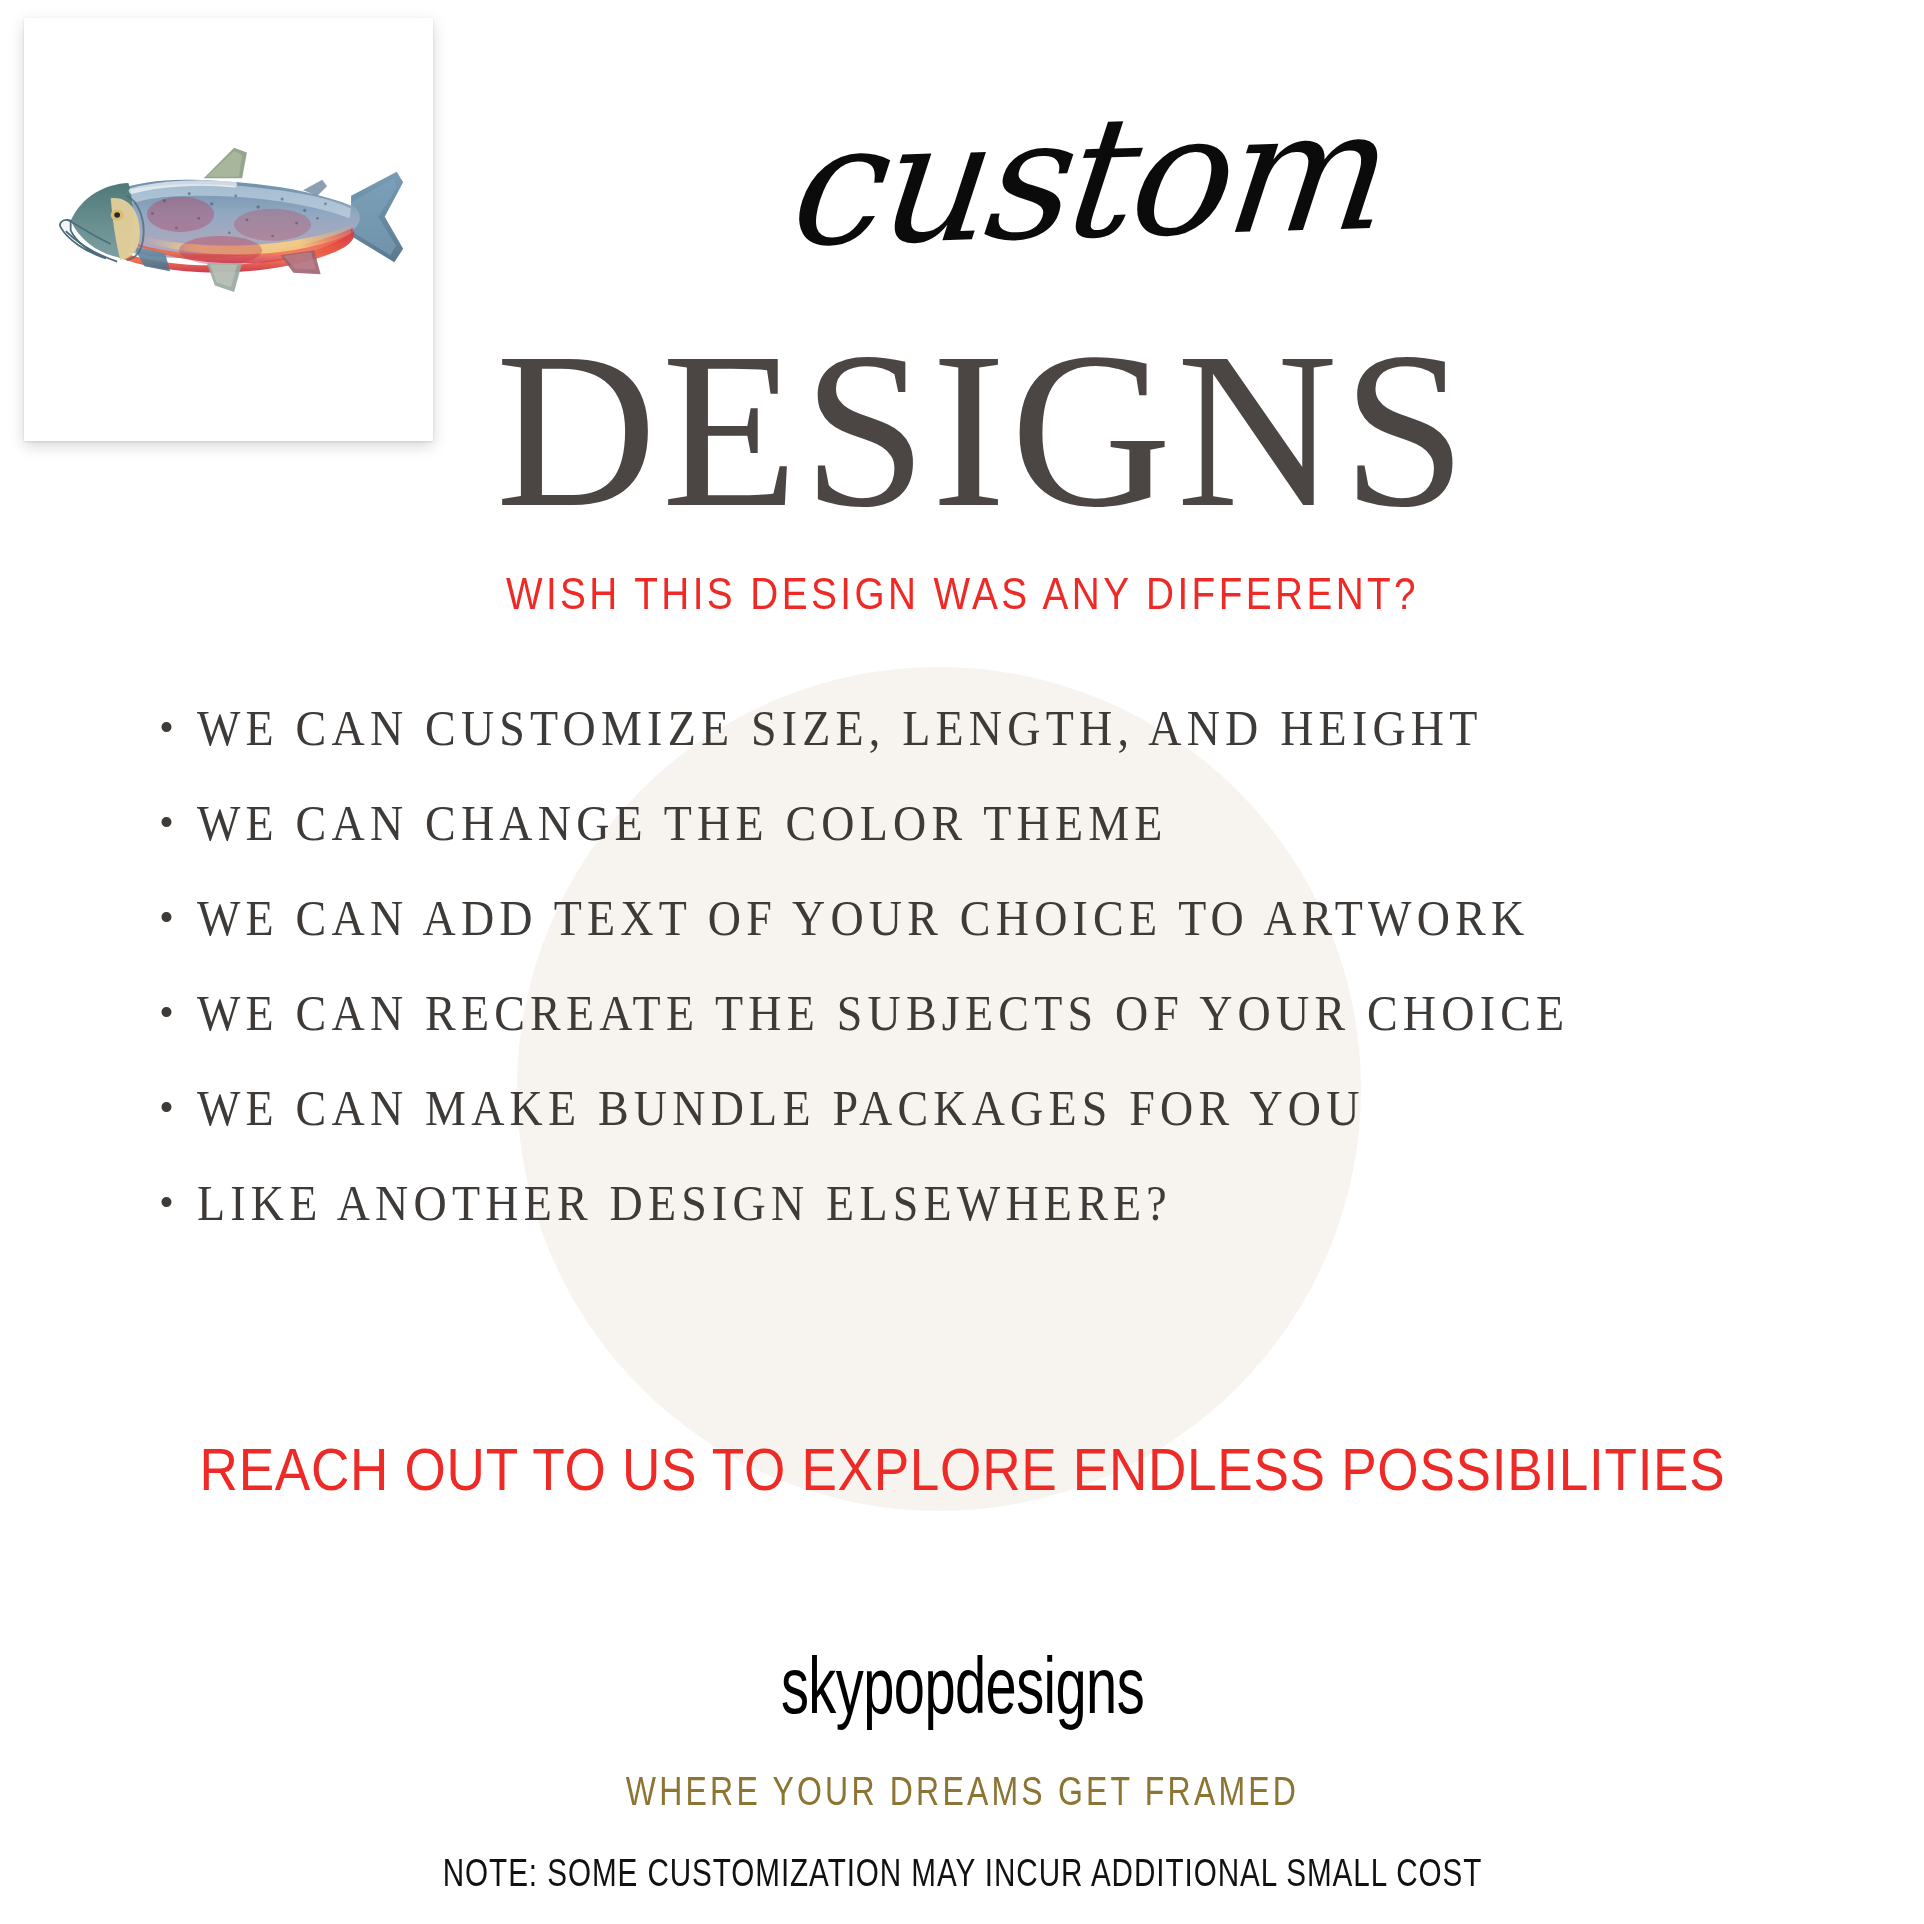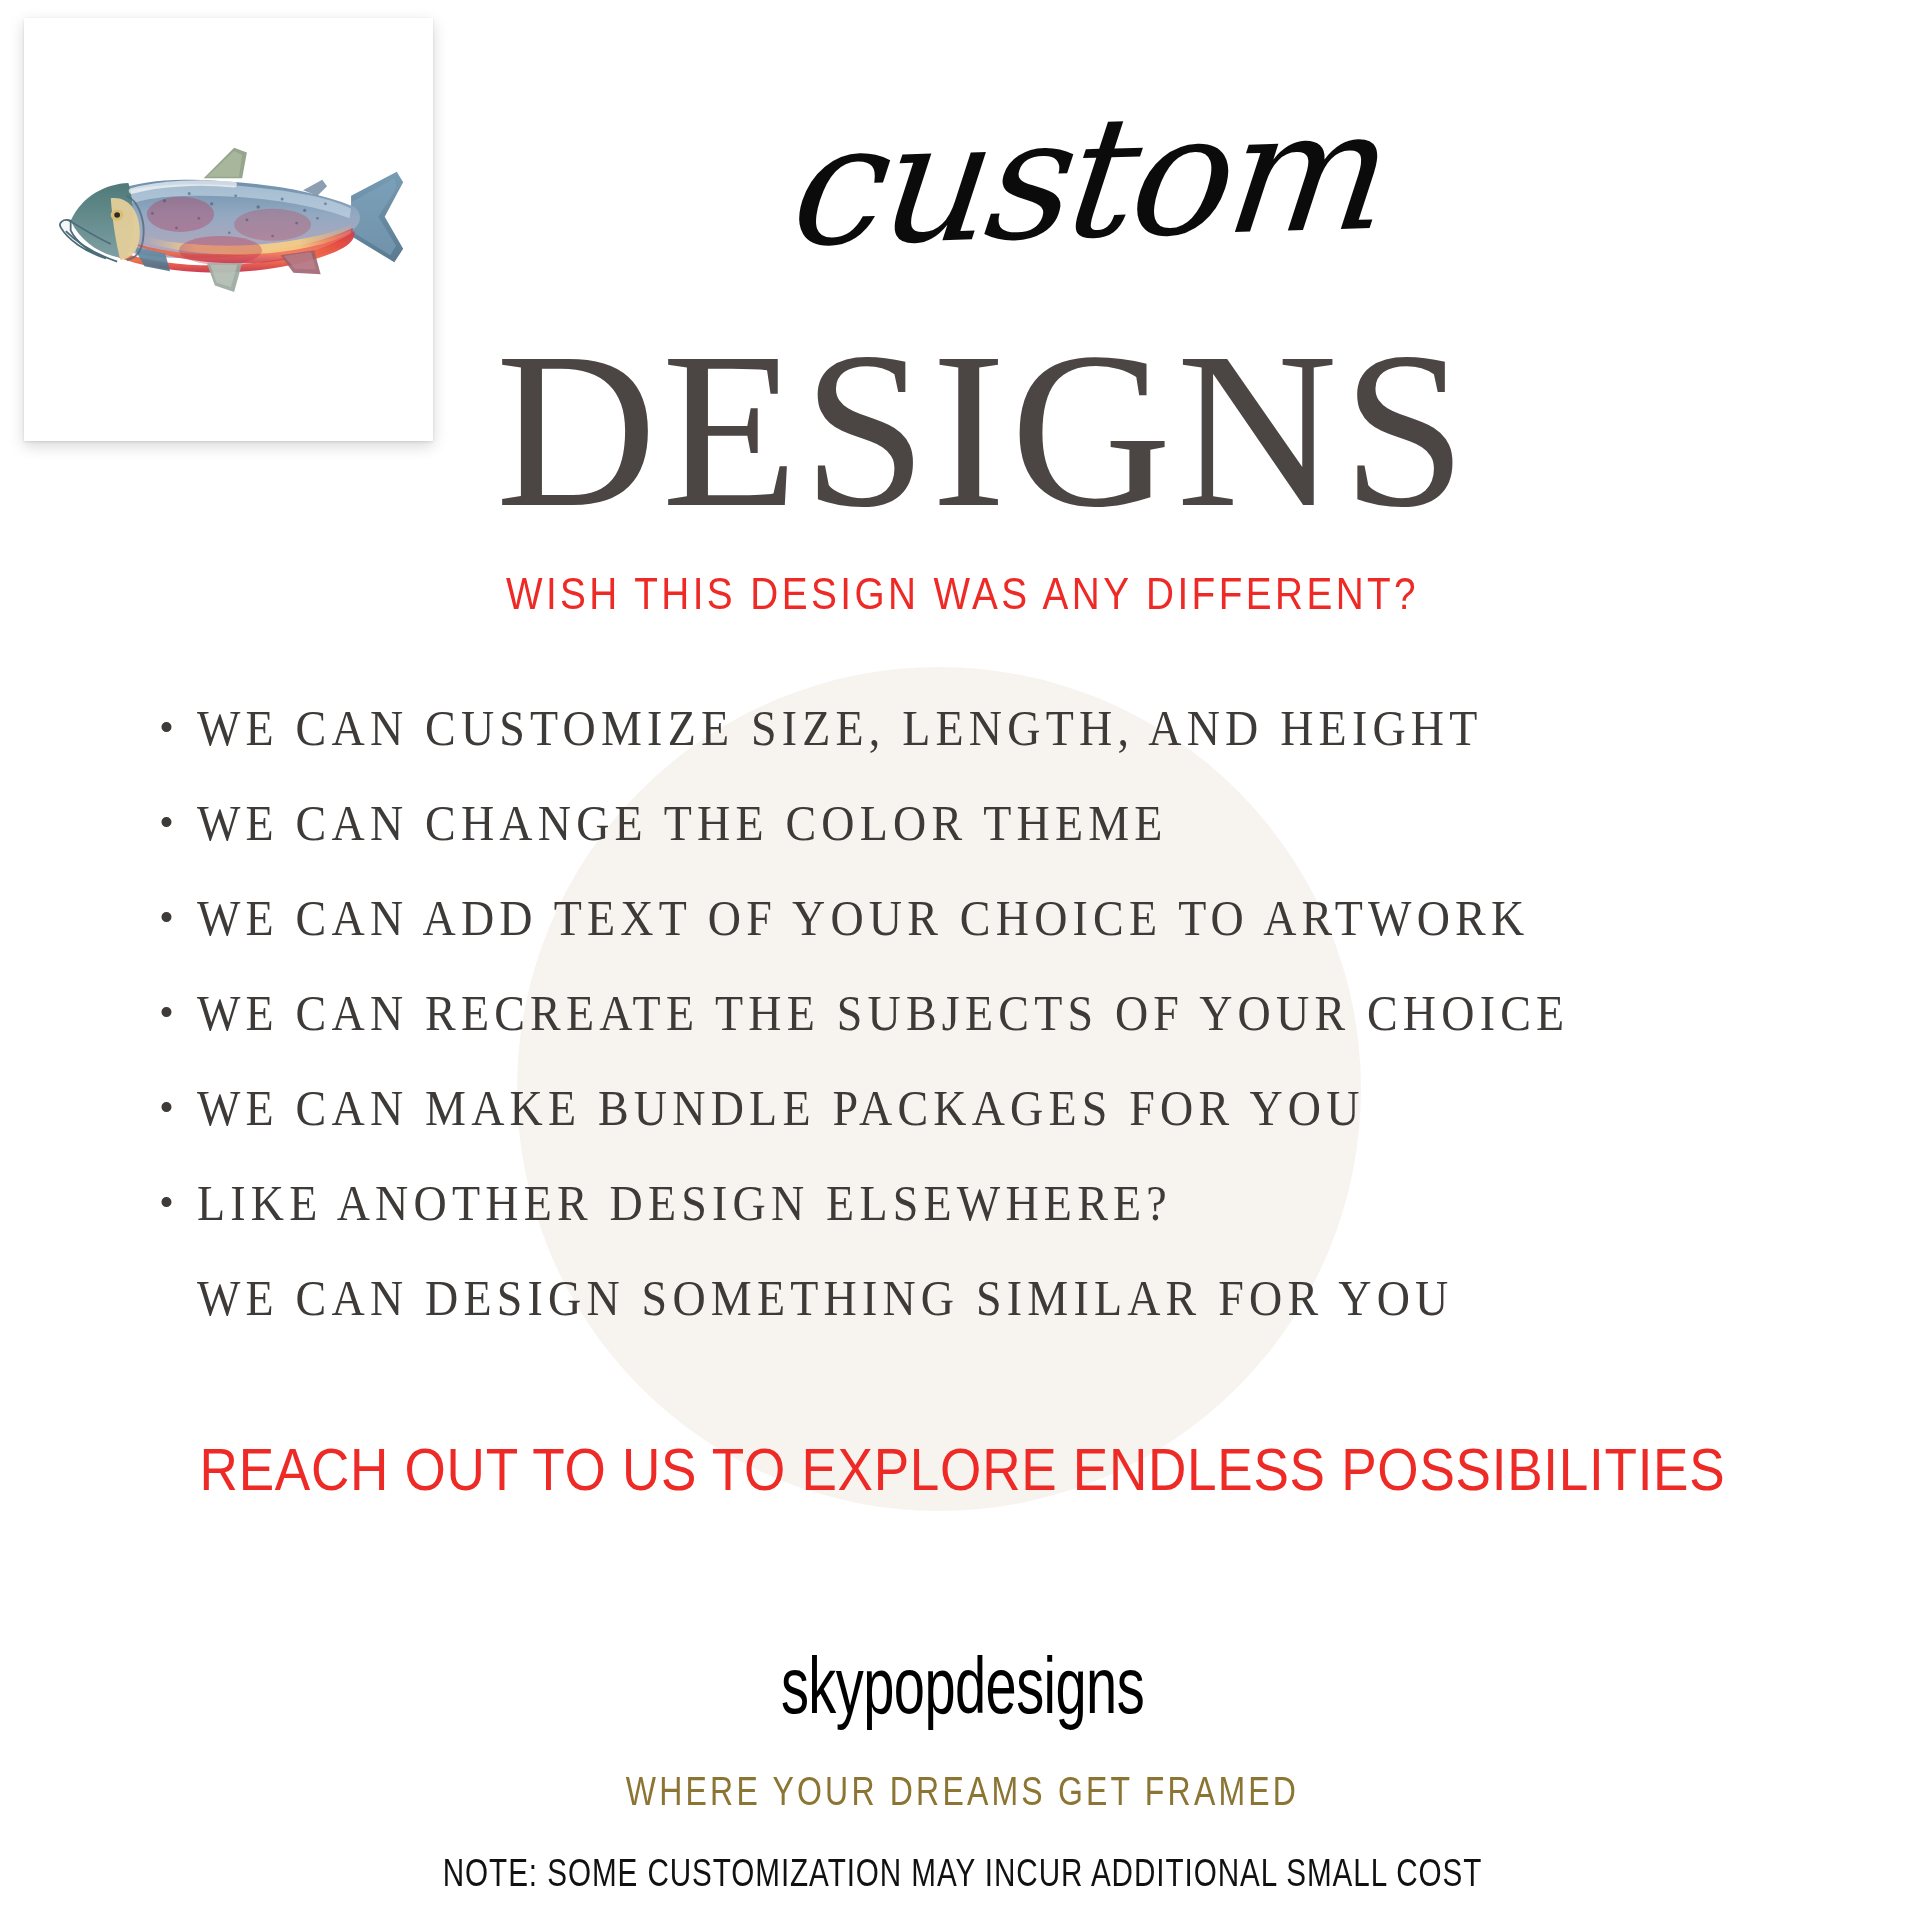--- a/index.html
+++ b/index.html
@@ -316,24 +316,20 @@
     <div class="b-row">
       <span class="b-dot">•</span>
       <span class="b-txt">WE CAN MAKE BUNDLE PACKAGES FOR YOU</span>
     </div>
 
     <div class="b-row">
       <span class="b-dot">•</span>
       <span class="b-txt">LIKE ANOTHER DESIGN ELSEWHERE?</span>
     </div>
 
-    <div class="b-row nobullet">
-      <span class="b-dot">•</span>
-      <span class="b-txt">WE CAN DESIGN SOMETHING SIMILAR FOR YOU</span>
-    </div>
 
   </div>
 
   <div class="cta-red">REACH OUT TO US TO EXPLORE ENDLESS POSSIBILITIES</div>
 
   <div class="brand">skypopdesigns</div>
 
   <div class="tagline">WHERE YOUR DREAMS GET FRAMED</div>
 
   <div class="note">NOTE: SOME CUSTOMIZATION MAY INCUR ADDITIONAL SMALL COST</div>

